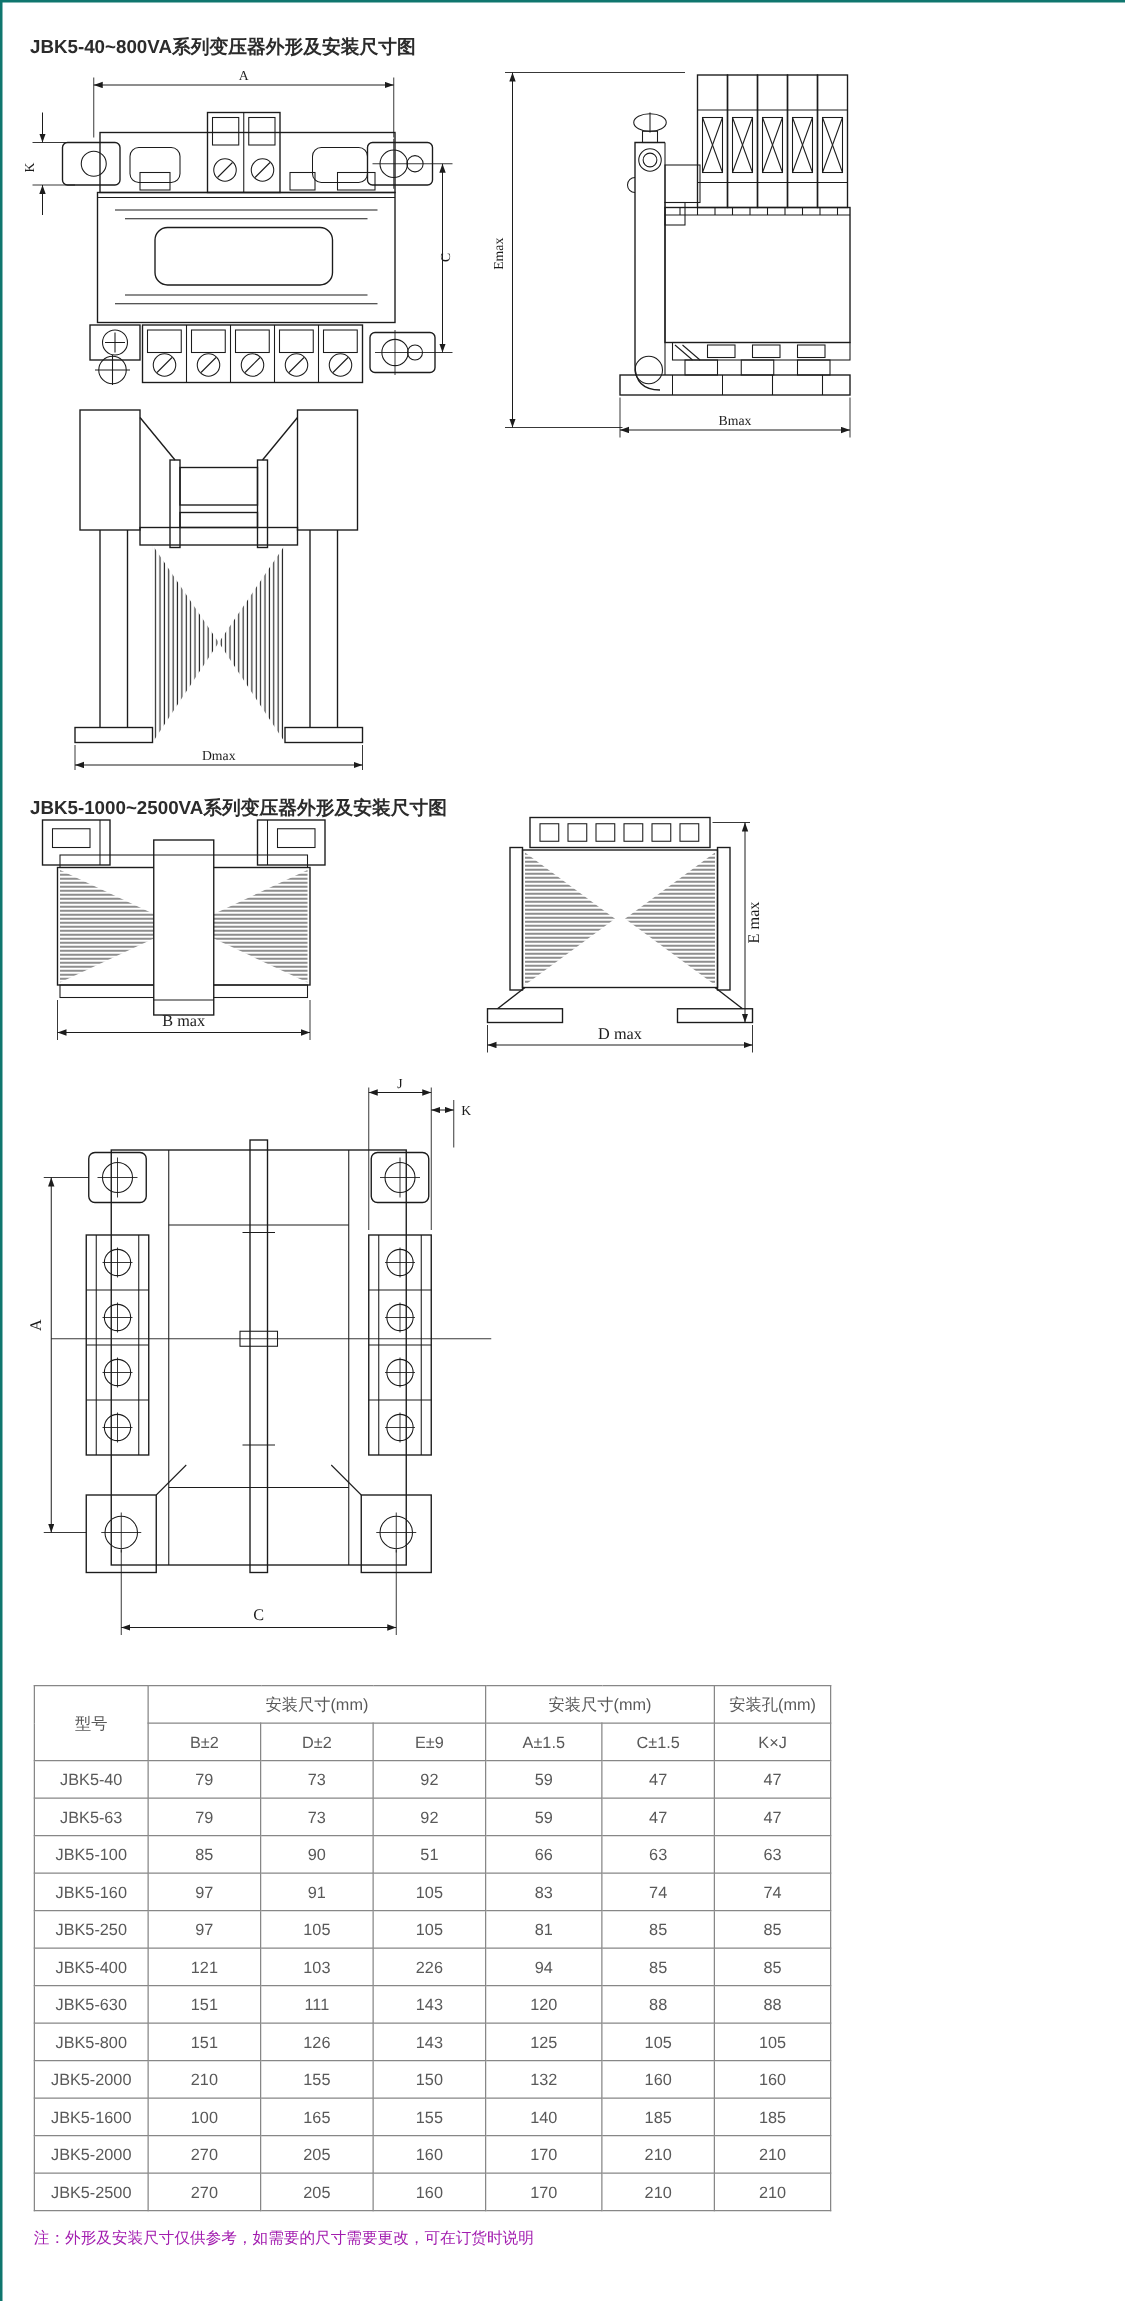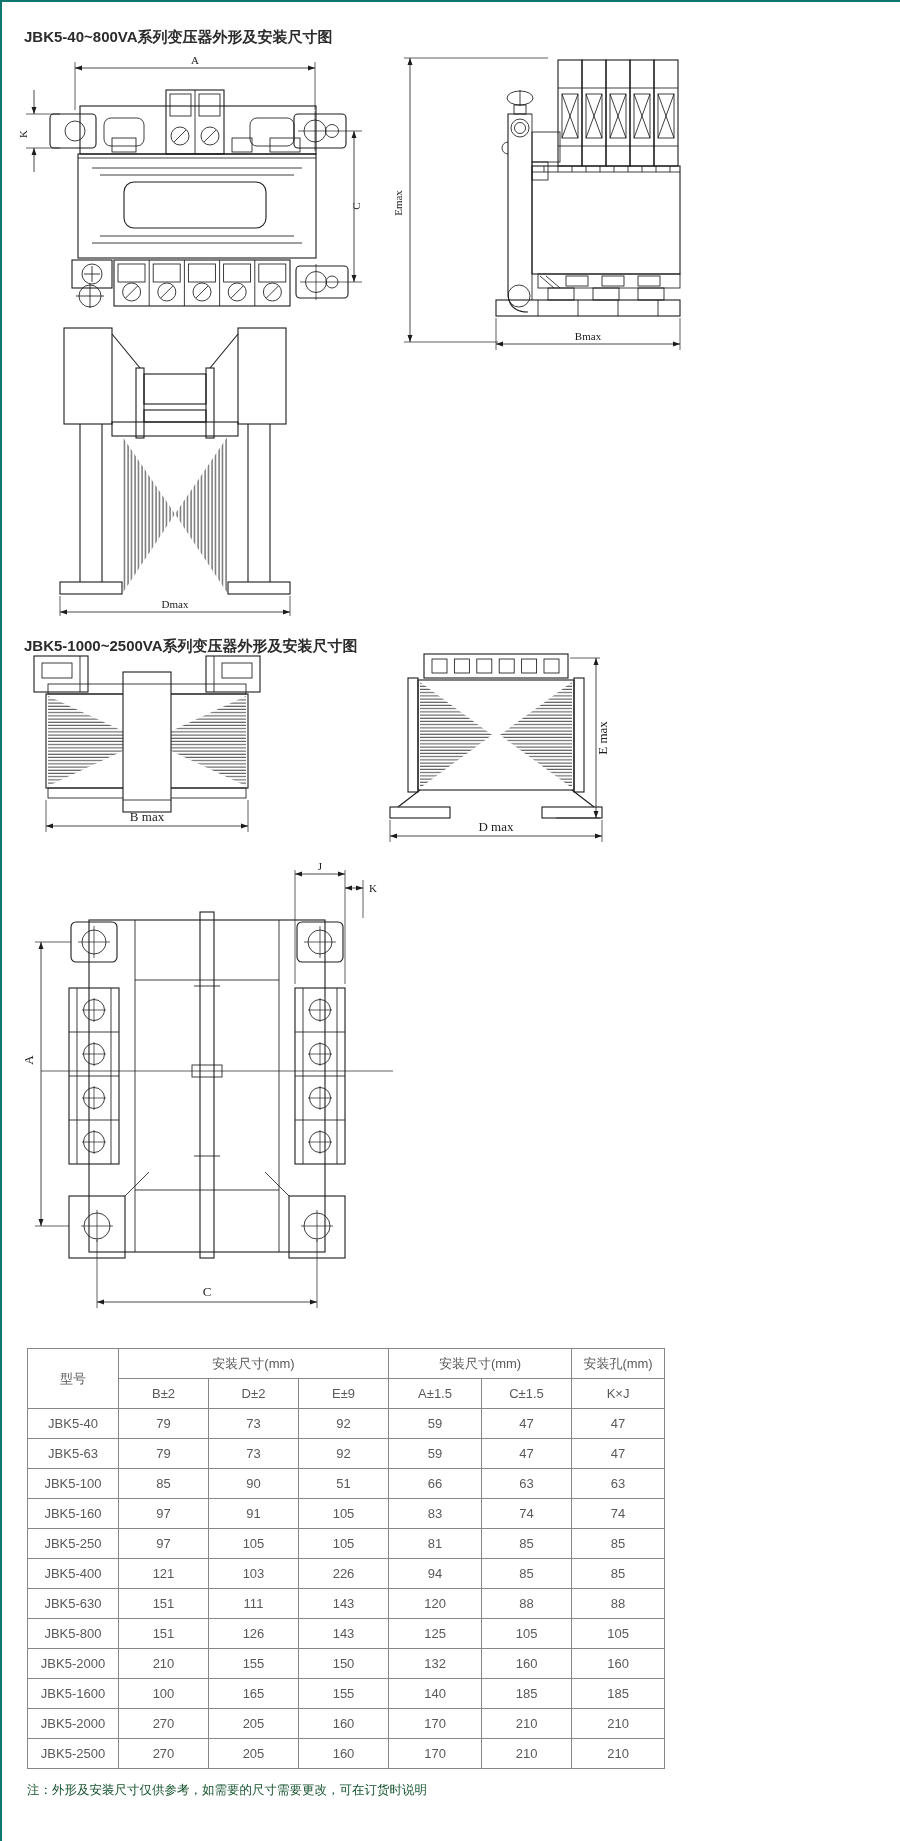--- a/index.html
+++ b/index.html
@@ -13,21 +13,21 @@
   .dim{fill:none;stroke:#1c1c1c;stroke-width:0.8;}
   .ext{fill:none;stroke:#1c1c1c;stroke-width:0.7;}
   .dimtxt{font-family:"Liberation Serif","DejaVu Serif",serif;font-size:11px;fill:#1c1c1c;}
   .dimtxt-lg{font-family:"Liberation Serif","DejaVu Serif",serif;font-size:13px;fill:#1c1c1c;}
   .whitefill{fill:#ffffff;stroke:#1c1c1c;stroke-width:1.1;}
   .spec-table{position:absolute;left:25px;top:1346px;border-collapse:collapse;table-layout:fixed;
               width:637px;font-size:13px;color:#595959;}
   .spec-table th,.spec-table td{border:1px solid #878787;font-weight:normal;text-align:center;
               padding:0;height:29px;line-height:29px;overflow:hidden;}
   .spec-table thead tr:first-child th{height:29px;}
-  .note{position:absolute;left:25px;top:1780px;font-size:12.5px;color:#14532d;white-space:nowrap;}
+  .note{position:absolute;left:25px;top:1780px;font-size:12.5px;color:#a21caf;white-space:nowrap;}
 </style>
 </head>
 <body>
 
 <div class="page">
 
   <div class="sec-title" style="top:26px;">JBK5-40~800VA系列变压器外形及安装尺寸图</div>
 
   <div class="fig" style="left:16px;top:46px;">
     <svg width="345" height="262" viewBox="0 0 345 262">

